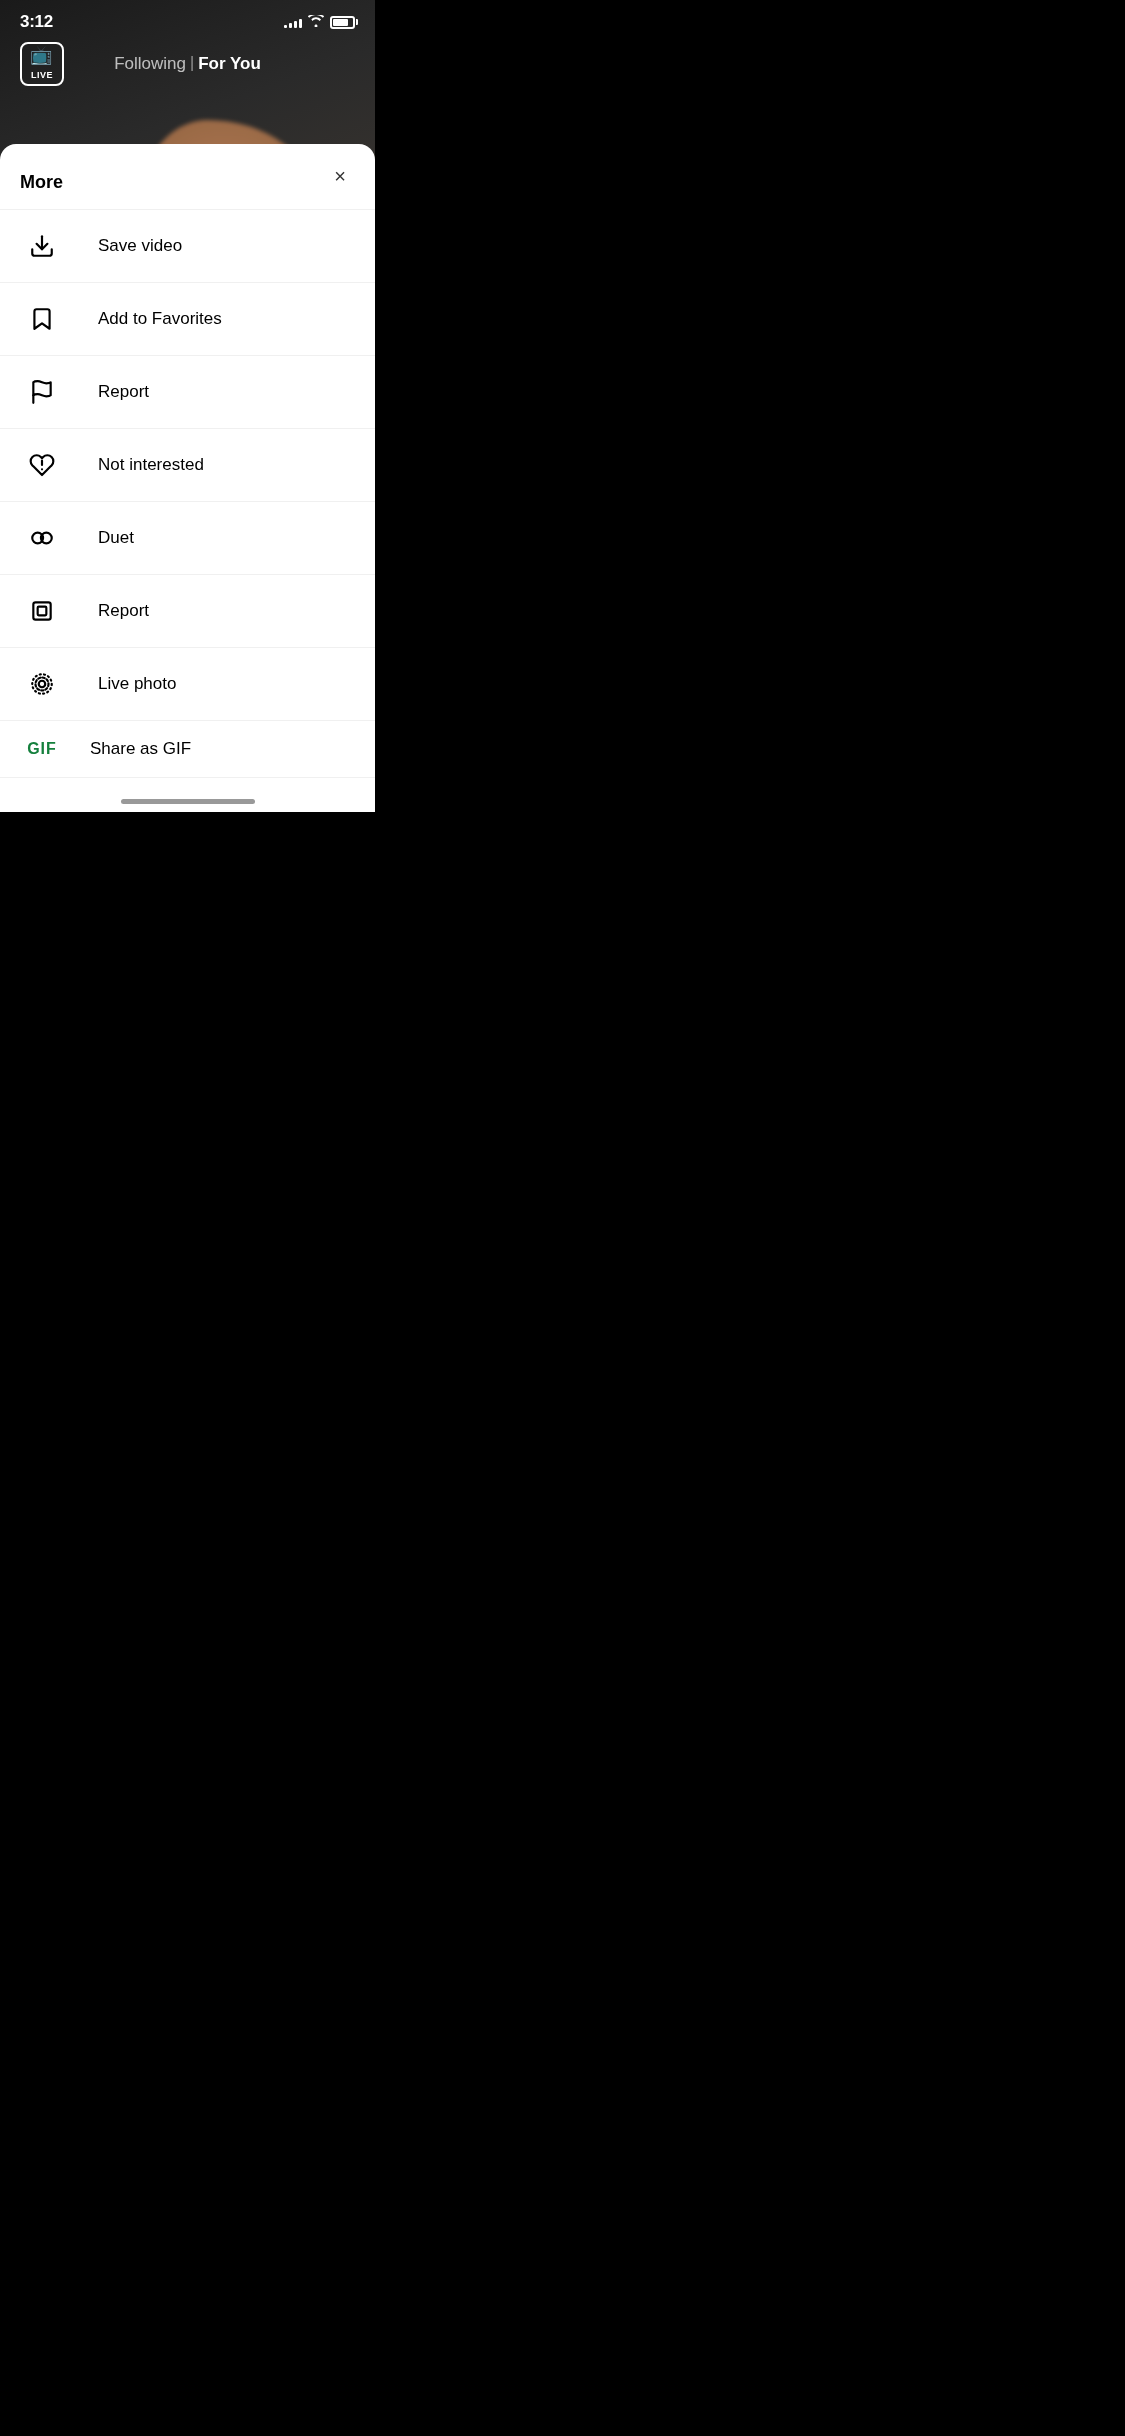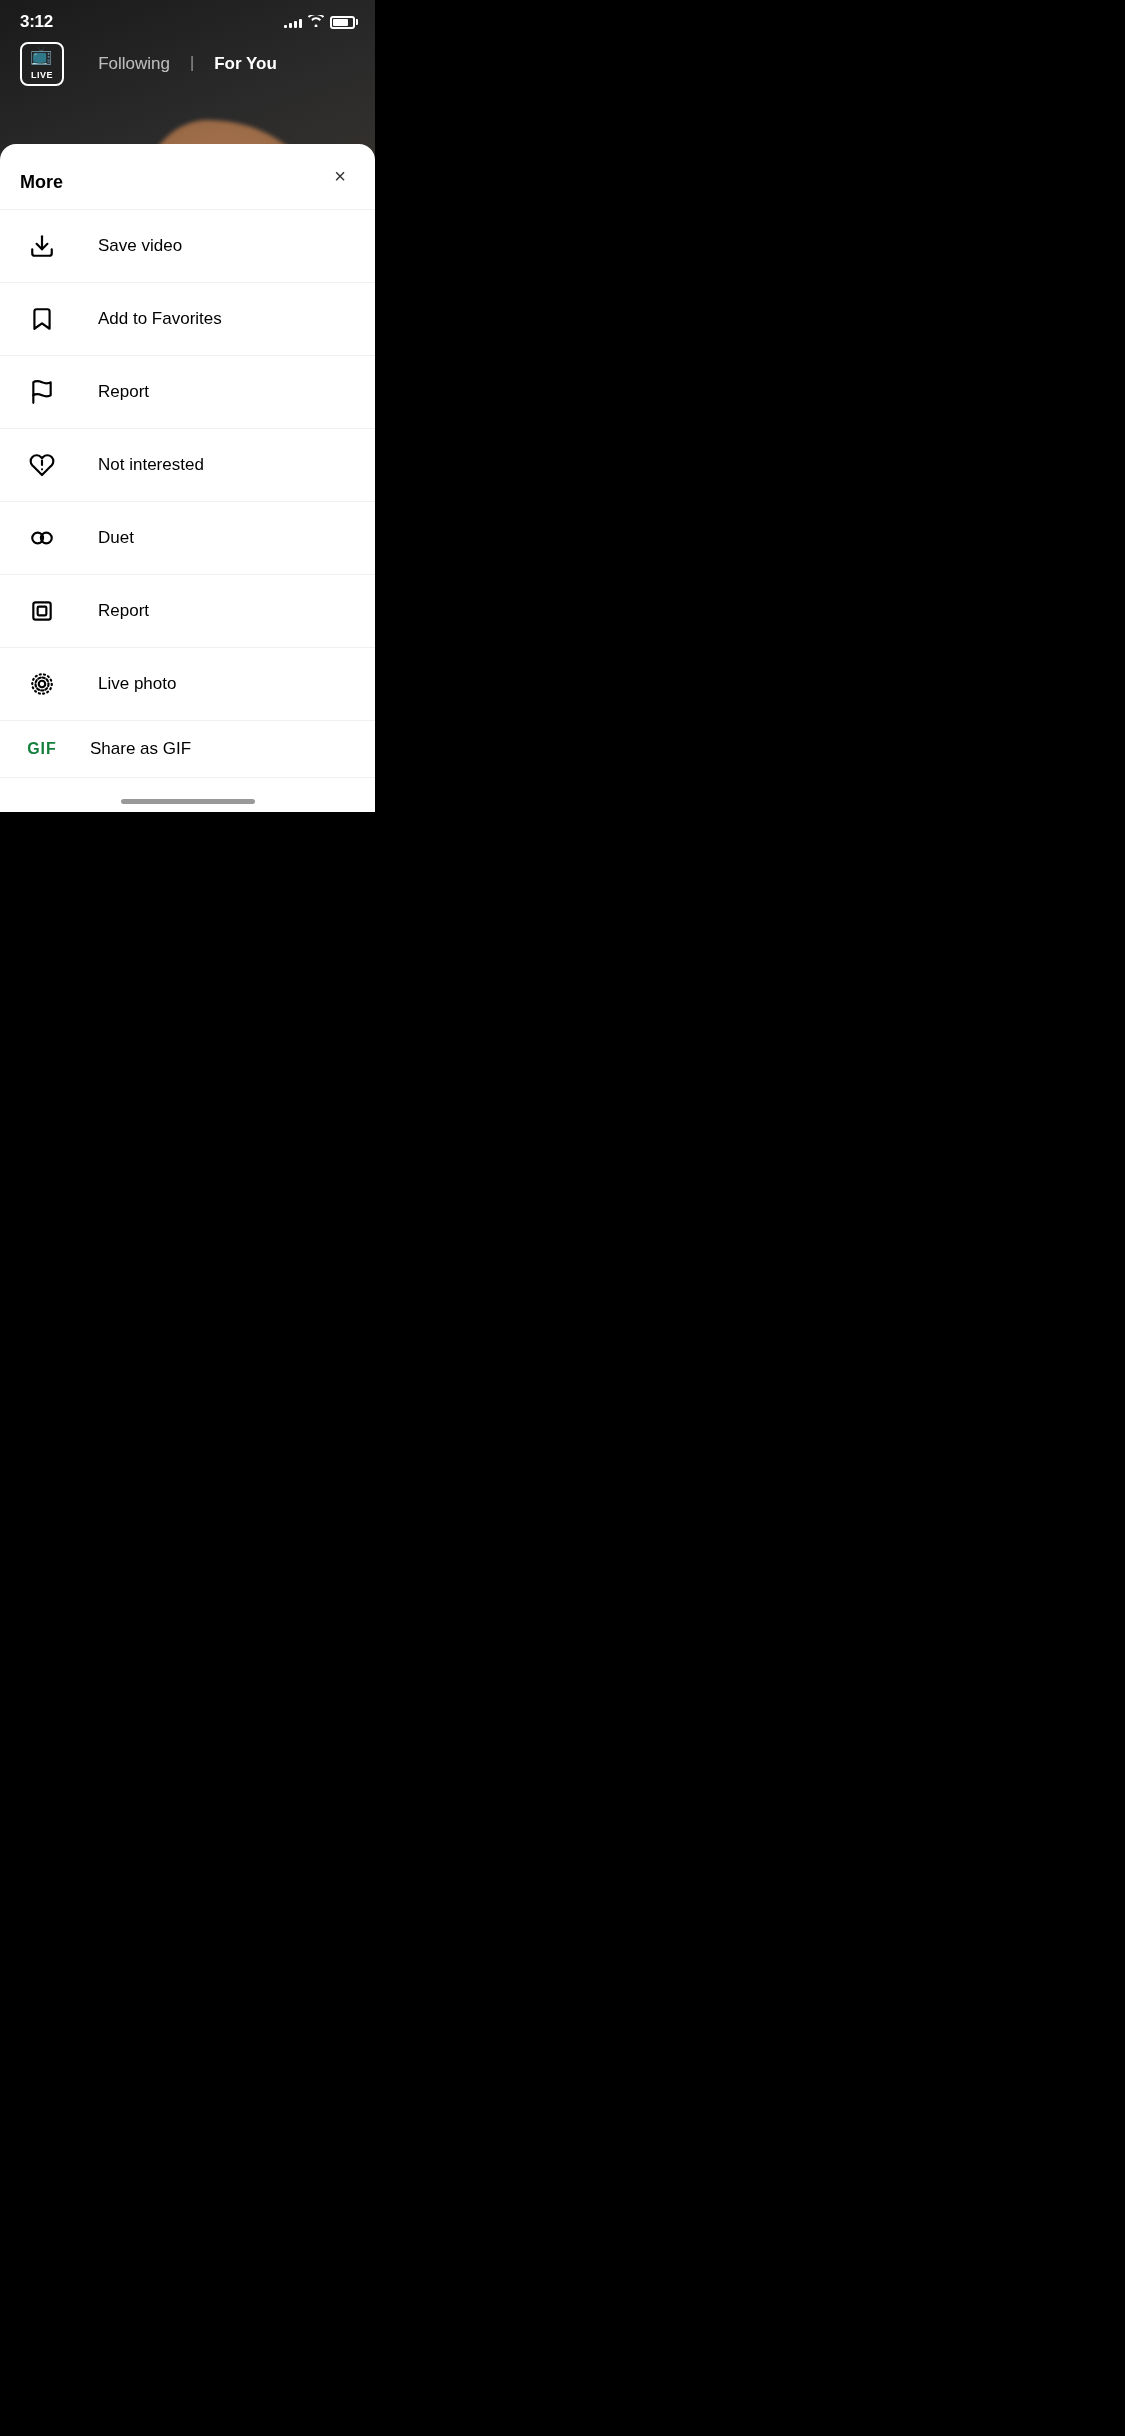--- a/index.html
+++ b/index.html
@@ -162,21 +162,21 @@
     .live-text {
       color: white;
       font-size: 9px;
       font-weight: 700;
       letter-spacing: 0.5px;
     }
 
     .nav-tabs {
       display: flex;
       align-items: flex-start;
-      gap: 20px;
+      gap: 4px;
     }
 
     .nav-tab {
       color: rgba(255,255,255,0.7);
       font-size: 17px;
       font-weight: 400;
     }
 
     .nav-tab.active {
       color: white;

